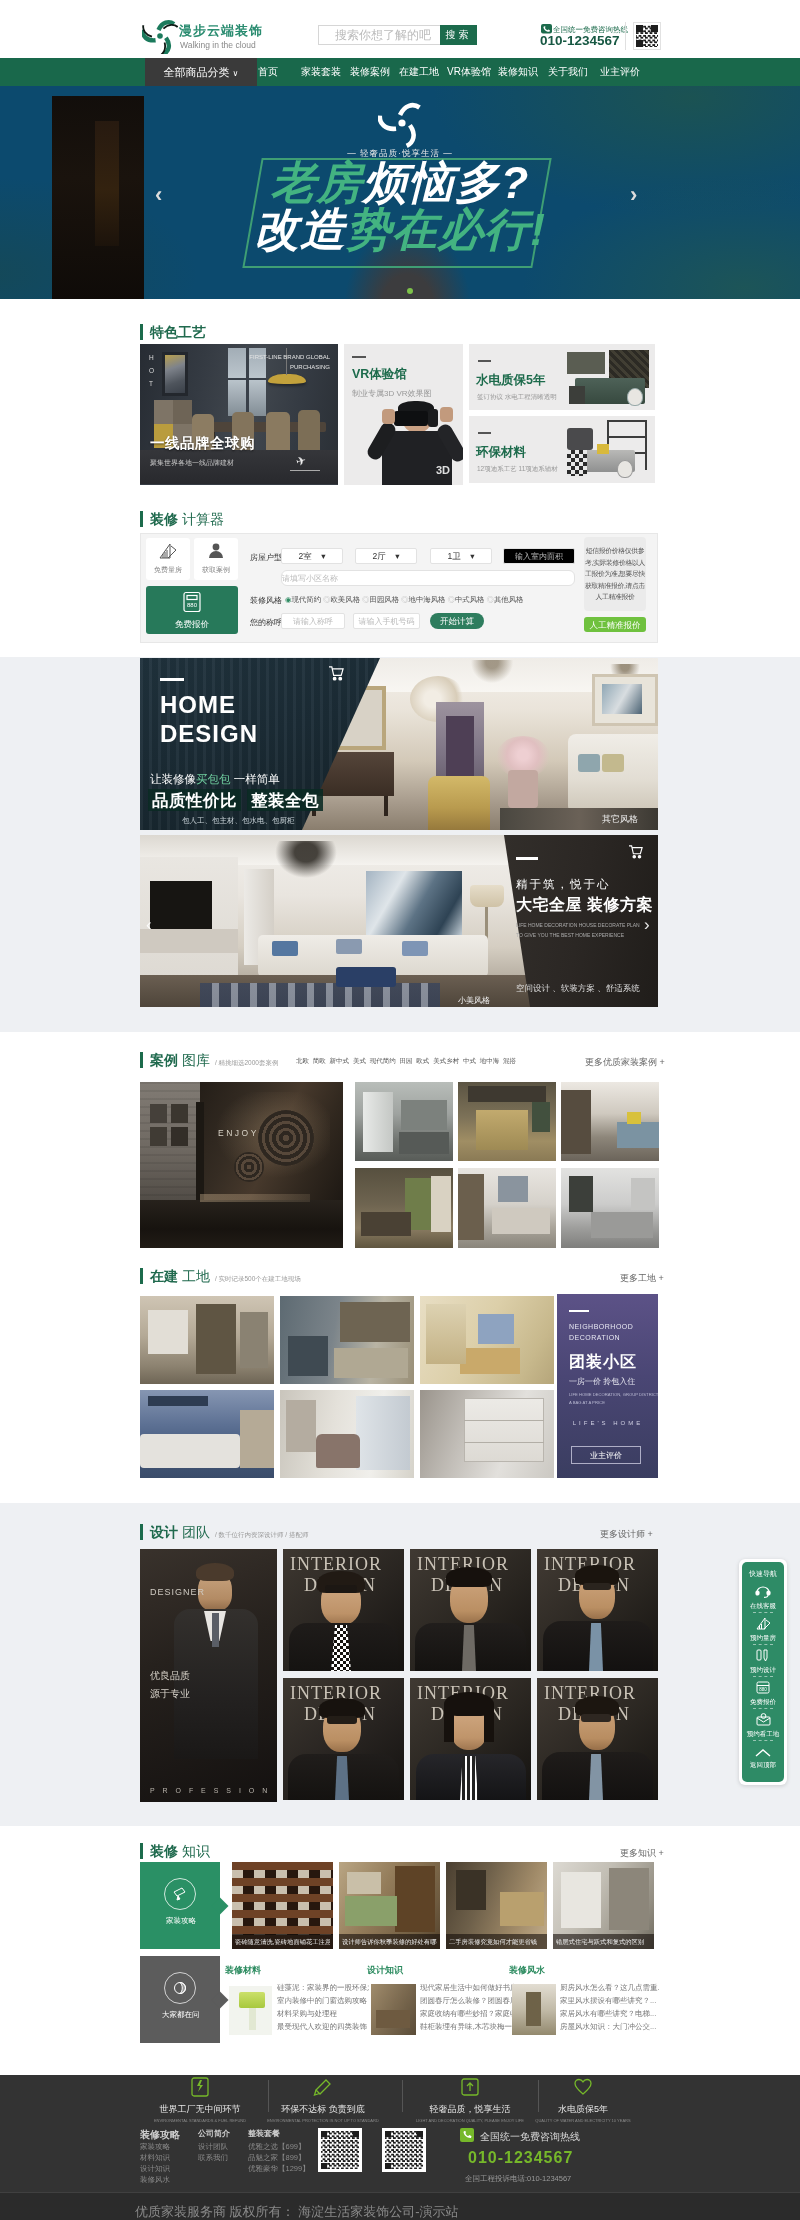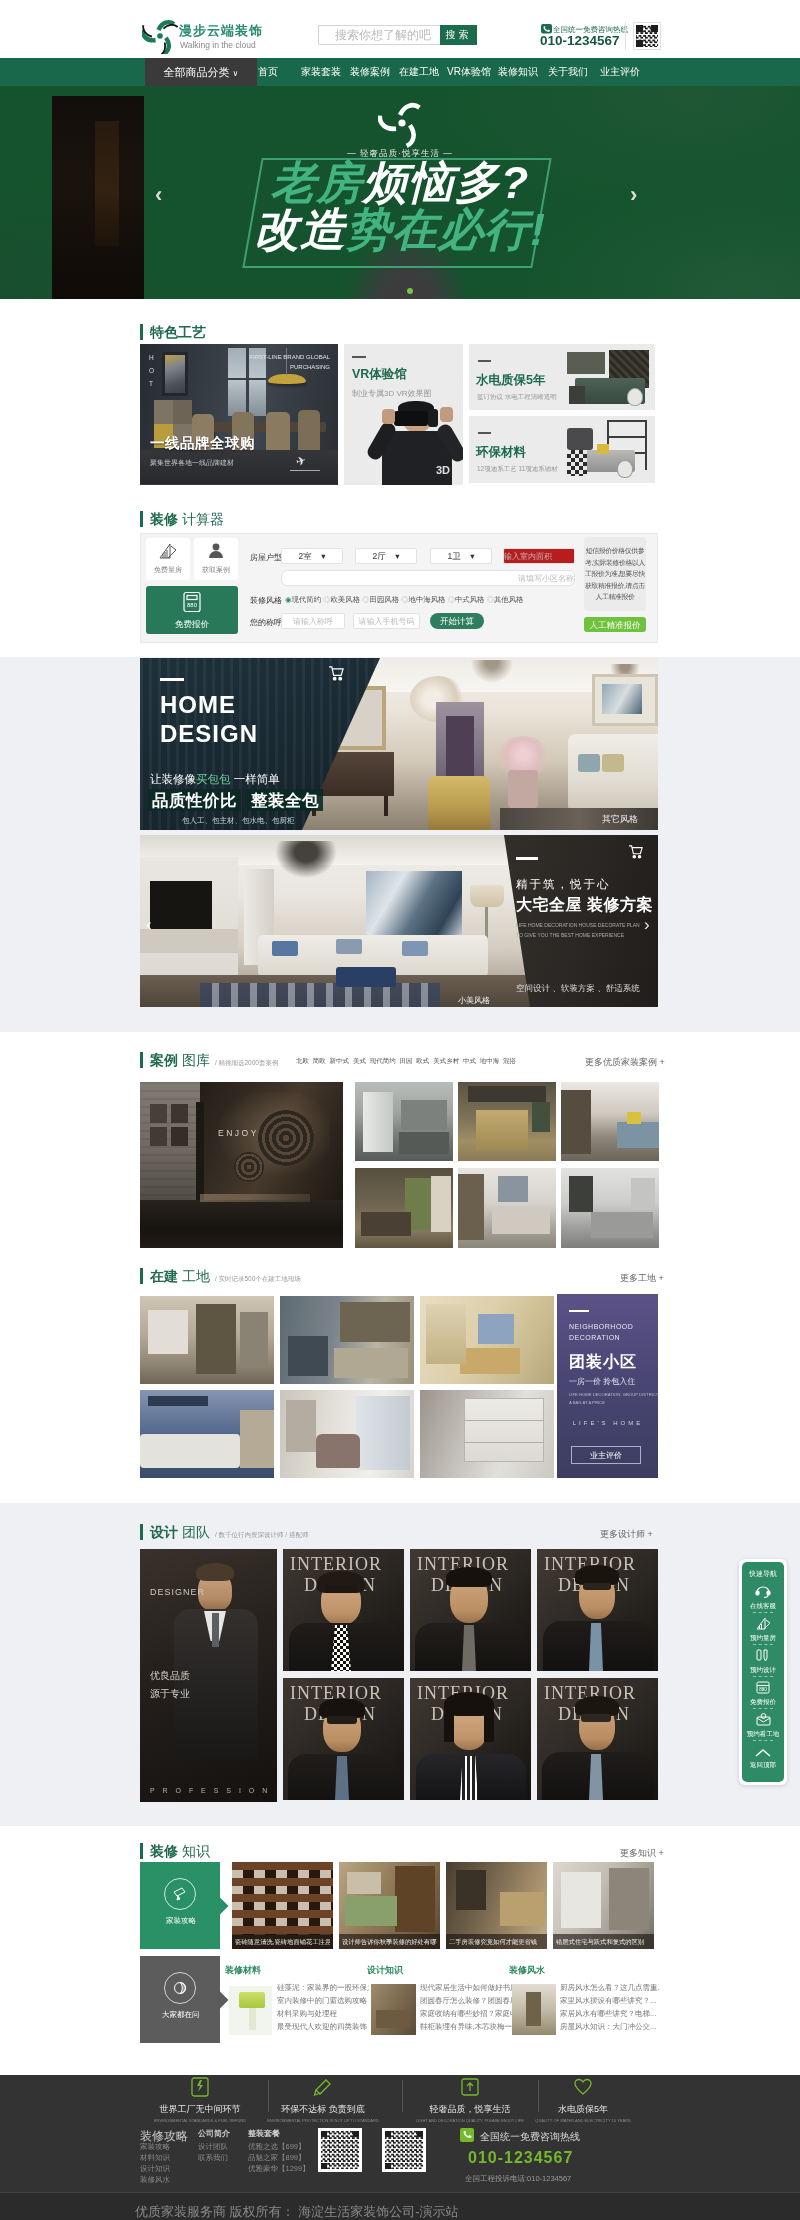--- a/index.html
+++ b/index.html
@@ -64,21 +64,21 @@
 <span style="position:absolute;left:0px;">首页</span>
 <span style="position:absolute;left:43px;">家装套装</span>
 <span style="position:absolute;left:92px;">装修案例</span>
 <span style="position:absolute;left:141px;">在建工地</span>
 <span style="position:absolute;left:189px;">VR体验馆</span>
 <span style="position:absolute;left:240px;">装修知识</span>
 <span style="position:absolute;left:290px;">关于我们</span>
 <span style="position:absolute;left:342px;">业主评价</span>
 </div>
 
-<div class="ab" style="left:0;top:86px;width:800px;height:213px;background:#14532d;overflow:hidden;">
+<div class="ab" style="left:0;top:86px;width:800px;height:213px;background:#0c4a6e;overflow:hidden;">
 
   <div class="ab" style="left:430px;top:-40px;width:370px;height:170px;background:radial-gradient(ellipse at 70% 30%,rgba(40,90,60,.55),rgba(0,0,0,0) 70%);"></div>
   <div class="ab" style="left:520px;top:90px;width:280px;height:140px;background:radial-gradient(ellipse at 80% 80%,rgba(45,95,65,.5),rgba(0,0,0,0) 70%);"></div>
   <div class="ab" style="left:-60px;top:90px;width:260px;height:140px;background:radial-gradient(ellipse at 20% 70%,rgba(35,70,50,.35),rgba(0,0,0,0) 70%);"></div>
 
   <div class="ab" style="left:52px;top:10px;width:92px;height:203px;background:linear-gradient(180deg,#120e0b 0%,#1a130d 40%,#0f0b08 100%);"></div>
   <div class="ab" style="left:95px;top:35px;width:24px;height:125px;background:linear-gradient(180deg,#271a10 0%,#33220f 55%,#1c130b 100%);"></div>
 
   <div class="ab" style="left:345px;top:140px;width:125px;height:84px;background:radial-gradient(ellipse at 50% 100%,#3c3c3e 30%,rgba(20,20,20,0) 72%);"></div>
 
@@ -220,22 +220,22 @@
           <text x="11" y="16" font-size="6" fill="#fff" stroke="none" text-anchor="middle" font-family="Liberation Sans">880</text>
         </g>
       </svg>
   <div style="font-size:8.5px;margin-top:2px;">免费报价</div>
 </div>
 
 <div class="ab" style="left:250px;top:552px;font-size:8px;color:#333;">房屋户型</div>
 <div class="ab" style="left:281px;top:548px;width:62px;height:16px;background:#fff;border:1px solid #e2e2e2;border-radius:2px;font-size:8.5px;color:#333;line-height:15px;text-align:center;">2室&nbsp;&nbsp;&nbsp;&nbsp;▾</div>
 <div class="ab" style="left:355px;top:548px;width:62px;height:16px;background:#fff;border:1px solid #e2e2e2;border-radius:2px;font-size:8.5px;color:#333;line-height:15px;text-align:center;">2厅&nbsp;&nbsp;&nbsp;&nbsp;▾</div>
 <div class="ab" style="left:430px;top:548px;width:62px;height:16px;background:#fff;border:1px solid #e2e2e2;border-radius:2px;font-size:8.5px;color:#333;line-height:15px;text-align:center;">1卫&nbsp;&nbsp;&nbsp;&nbsp;▾</div>
-<div class="ab" style="left:503px;top:548px;width:72px;height:16px;background:#b91c1c;border:1px solid #e2e2e2;border-radius:2px;font-size:8px;color:#bbb;line-height:15px;text-align:left;">输入室内面积</div>
-<div class="ab" style="left:281px;top:570px;width:294px;height:16px;background:#fff;border:1px solid #e2e2e2;border-radius:6px;font-size:8px;color:#bbb;line-height:15px;text-align:right;">请填写小区名称</div>
+<div class="ab" style="left:503px;top:548px;width:72px;height:16px;background:#000000;border:1px solid #e2e2e2;border-radius:2px;font-size:8px;color:#bbb;line-height:15px;text-align:center;">输入室内面积</div>
+<div class="ab" style="left:281px;top:570px;width:294px;height:16px;background:#fff;border:1px solid #e2e2e2;border-radius:6px;font-size:8px;color:#bbb;line-height:15px;text-align:left;">请填写小区名称</div>
 <div class="ab" style="left:250px;top:595px;font-size:8px;color:#333;">装修风格</div>
 <div class="ab" style="left:285px;top:595px;font-size:7.4px;color:#555;white-space:nowrap;letter-spacing:0;">
   <span style="color:#2e8b62;">◉</span>现代简约&nbsp;<span style="color:#bbb;">◎</span>欧美风格&nbsp;<span style="color:#bbb;">◎</span>田园风格&nbsp;<span style="color:#bbb;">◎</span>地中海风格&nbsp;<span style="color:#bbb;">◎</span>中式风格&nbsp;<span style="color:#bbb;">◎</span>其他风格
 </div>
 <div class="ab" style="left:250px;top:617px;font-size:8px;color:#333;">您的称呼</div>
 <div class="ab" style="left:281px;top:613px;width:64px;height:16px;background:#fff;border:1px solid #e2e2e2;border-radius:2px;font-size:8px;color:#bbb;line-height:15px;text-align:center;">请输入称呼</div>
 <div class="ab" style="left:353px;top:613px;width:67px;height:16px;background:#fff;border:1px solid #e2e2e2;border-radius:2px;font-size:8px;color:#bbb;line-height:15px;text-align:center;">请输入手机号码</div>
 <div class="ab" style="left:430px;top:613px;width:54px;height:16px;background:#2e7d5e;border-radius:8px;font-size:8.5px;color:#fff;line-height:16px;text-align:center;">开始计算</div>
 
 <div class="ab" style="left:584px;top:537px;width:62px;height:74px;background:#ebebeb;border-radius:4px;font-size:6.8px;color:#555;line-height:11.6px;text-align:center;padding-top:8px;letter-spacing:-.3px;">短信报价价格仅供参<br>考,实际装修价格以人<br>工报价为准,想要尽快<br>获取精准报价,请点击<br>人工精准报价</div>
@@ -682,21 +682,21 @@
 </div>
 <div class="ab" style="left:538px;top:2080px;width:1px;height:32px;background:#555;"></div>
 <div class="ab" style="left:523px;top:2077px;width:120px;text-align:center;">
   <svg width="20" height="20" viewBox="0 0 20 20">
         <path d="M10 17 C4 12 2 9 2 6.5 C2 4 4 2.5 6 2.5 c1.7 0 3 .8 4 2.3 c1-1.5 2.3-2.3 4-2.3 c2 0 4 1.5 4 4 C18 9 16 12 10 17z" fill="none" stroke="#76b82a" stroke-width="1.3"></path>
       </svg>
   <div style="font-size:9px;color:#e8e8e8;margin-top:2px;">水电质保5年</div>
   <div style="font-size:4px;color:#8a8a8a;margin-top:2px;white-space:nowrap;">QUALITY OF WATER AND ELECTRICITY 10 YEARS</div>
 </div>
 
-<div class="ab" style="left:140px;top:2128px;font-size:12px;color:#ccc;font-weight:normal;">装修攻略</div>
+<div class="ab" style="left:140px;top:2128px;font-size:10px;color:#ccc;font-weight:bold;">装修攻略</div>
 <div class="ab" style="left:140px;top:2141px;font-size:7.5px;color:#8a8a8a;line-height:11px;">家装攻略<br>材料知识<br>设计知识<br>装修风水</div>
 <div class="ab" style="left:198px;top:2128px;font-size:8px;color:#ccc;font-weight:bold;">公司简介</div>
 <div class="ab" style="left:198px;top:2141px;font-size:7.5px;color:#8a8a8a;line-height:11px;">设计团队<br>联系我们</div>
 <div class="ab" style="left:248px;top:2128px;font-size:8px;color:#ccc;font-weight:bold;">整装套餐</div>
 <div class="ab" style="left:248px;top:2141px;font-size:7.5px;color:#8a8a8a;line-height:11px;">优雅之选【699】<br>品魅之家【899】<br>优雅豪华【1299】</div>
 
 <div class="ab qrbox qrdark" style="left:318px;top:2128px;width:44px;height:44px;"></div>
 <div class="ab qrbox qrdark" style="left:382px;top:2128px;width:44px;height:44px;"></div>
 
 <div class="ab" style="left:460px;top:2128px;width:14px;height:14px;background:#76b82a;border-radius:2px;"></div>

